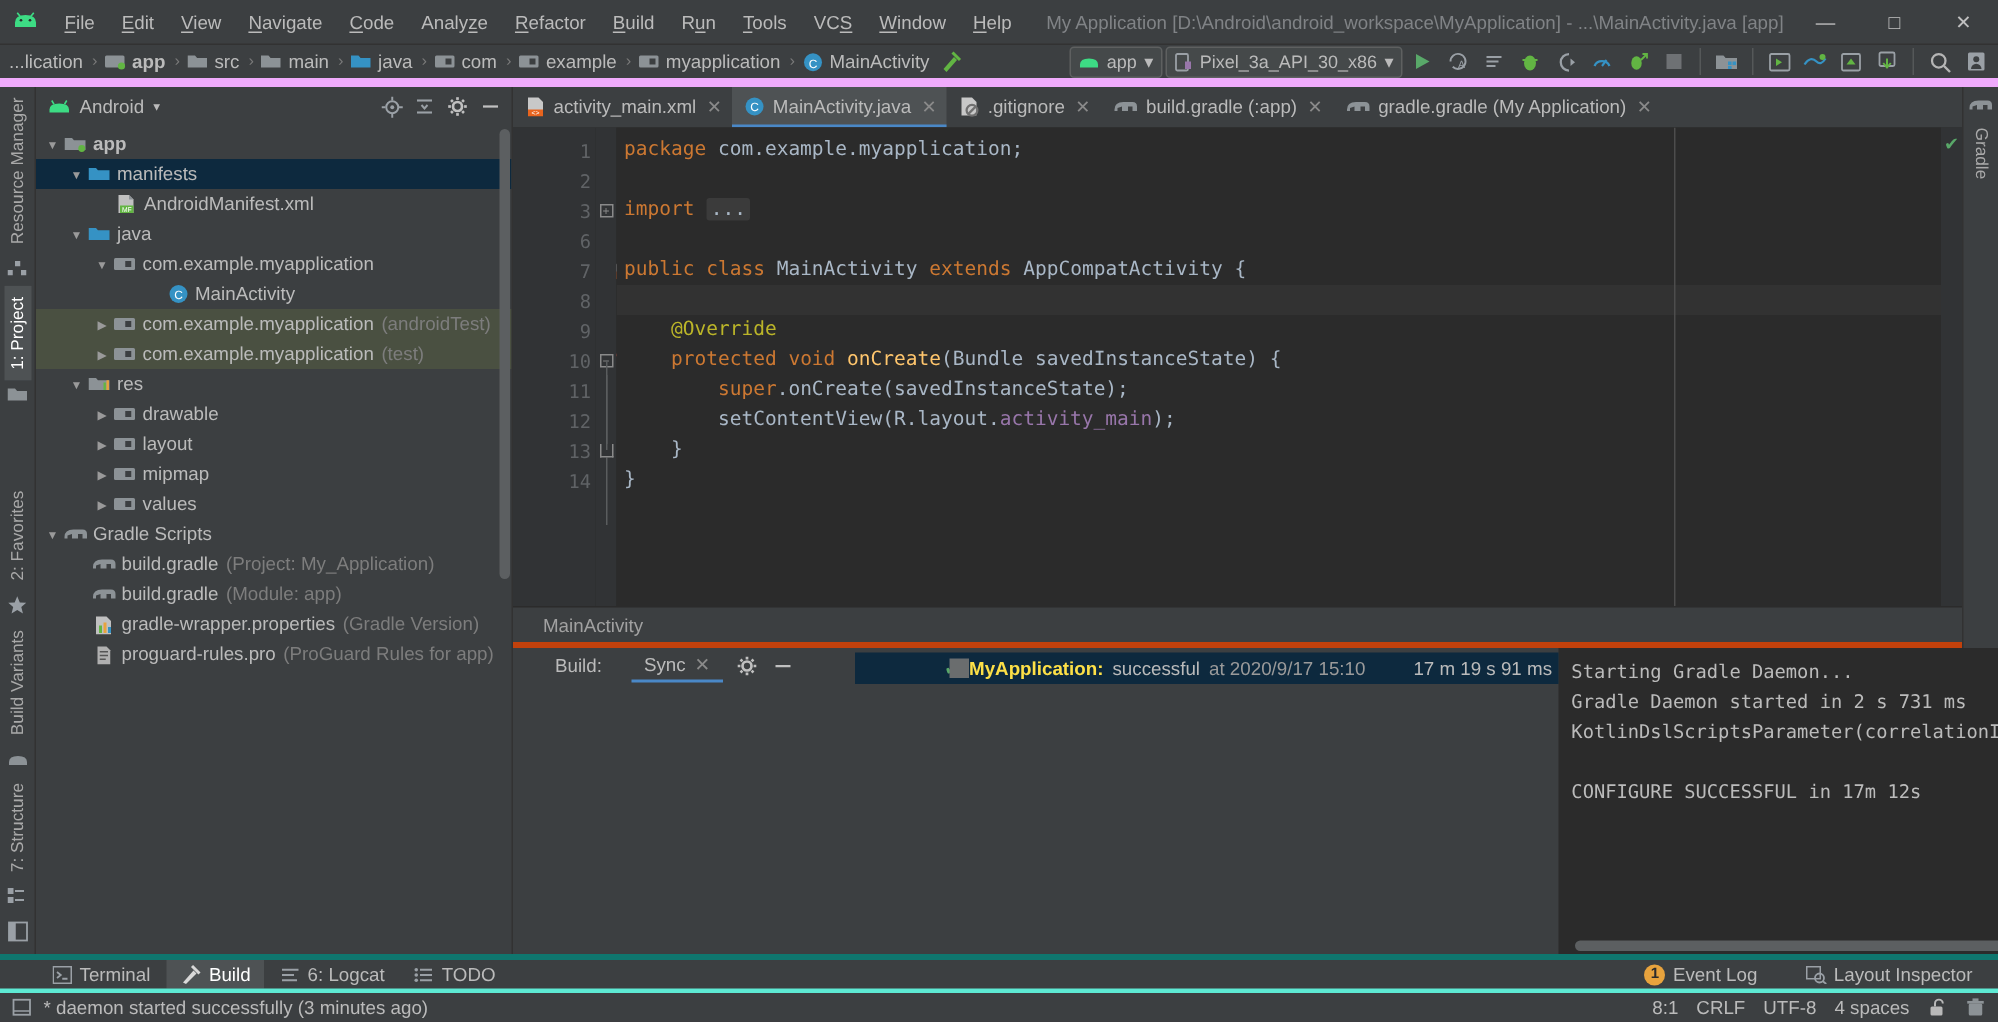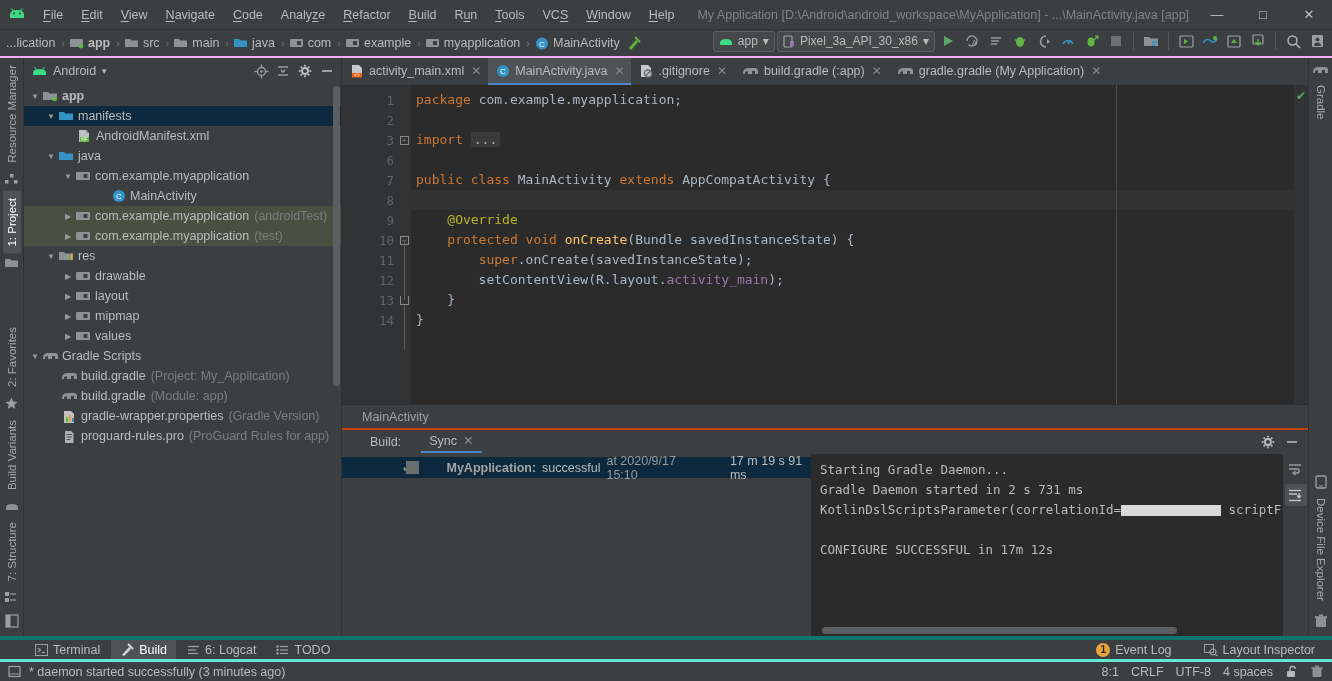--- a/index.html
+++ b/index.html
@@ -23,22 +23,22 @@
   .menu-item {
     padding: 4px 9px; color: #bbbbbb; font-size: 12.5px; white-space: nowrap; cursor: default;
   }
   .mn { text-decoration: underline; text-underline-offset: 2px; }
   .title-text { margin-left: 14px; color: #808386; font-size: 12.5px; white-space: nowrap; }
   .win-ctrl { margin-left: auto; display: flex; align-items: center; }
   .win-btn { width: 46px; height: 29px; display: flex; align-items: center; justify-content: center; color: #c0c0c0; font-size: 13px; }
 
   
   .navbar {
-    height: 28px; background: #3c3f41; display: flex; align-items: flex-start;
-    flex: 0 0 28px; padding-left: 0px; border-bottom: 2px solid #f0abfc;
+    height: 28px; background: #3c3f41; display: flex; align-items: flex-end;
+    flex: 0 0 28px; padding-left: 0px; border-bottom: 6px solid #f0abfc;
   }
   .crumbs { display: flex; align-items: center; height: 100%; }
   .crumb { display: flex; align-items: center; height: 100%; padding: 0 3px 0 2px; color: #bbbbbb; font-size: 12.5px; white-space: nowrap; }
   .crumb .lbl { margin-left: 4px; }
   .crumb.bold .lbl { font-weight: bold; }
   .crumb-sep { color: #7a7a7a; font-size: 11px; padding: 0 3px; }
   .toolbar-right { margin-left: auto; display: flex; align-items: center; gap: 2px; padding-right: 4px; }
   .combo {
     display: flex; align-items: center; gap: 5px; height: 21px; padding: 0 5px;
     border: 1px solid #5e6060; border-radius: 3px; background: #45494a; color: #bbbbbb; font-size: 12px;
@@ -112,21 +112,21 @@
   .it { color: #9876aa; } 
   .fold-placeholder { background: #3b3b3b; color: #a9b7c6; padding: 0 3px; border-radius: 2px; }
   .code-rightborder { position: absolute; left: 705px; top: 0; bottom: 0; width: 1px; background: #4d4d4d; }
   .err-strip { width: 14px; flex: 0 0 14px; background: #313335; position: relative; }
   .ok-check { position: absolute; top: 4px; left: 2px; color: #59a869; font-size: 12px; }
   .editor-scroll-area { flex: 1 1 auto; background: #2b2b2b; position: relative; min-width: 0; display: flex; }
 
   .editor-crumb { height: 24px; flex: 0 0 24px; background: #3c3f41; display: flex; align-items: center; padding-left: 20px; font-size: 12.5px; color: #a1a1a1; border-top: 1px solid #2b2b2b; }
 
   
-  .build-panel { flex: 0 0 208px; display: flex; flex-direction: column; background: #3c3f41; border-top: 2px solid #c2410c; }
+  .build-panel { flex: 0 0 208px; display: flex; flex-direction: row; background: #3c3f41; border-top: 4px solid #c2410c; gap: 32px; }
   .build-head { height: 24px; flex: 0 0 24px; display: flex; align-items: center; padding-left: 28px; gap: 6px; }
   .build-head .lbl { font-size: 12.5px; color: #bbbbbb; }
   .build-tab { display: flex; align-items: center; gap: 6px; padding: 2px 8px 3px; font-size: 12.5px; color: #bbbbbb; border-bottom: 2px solid #4a88c7; margin-left: 14px; }
   .build-head-actions { margin-left: auto; display: flex; align-items: center; gap: 4px; padding-right: 6px; }
   .build-body { flex: 1 1 auto; display: flex; min-height: 0; }
   .build-tree { width: 470px; flex: 0 0 470px; background: #3c3f41; border-right: 1px solid #2b2b2b; padding-top: 3px; position: relative; }
   .build-row { height: 21px; display: flex; align-items: center; background: #0d293e; font-size: 12.5px; color: #bbbbbb; padding-left: 60px; gap: 6px; }
   .build-stopcol { position: absolute; left: 55px; top: 3px; width: 30px; height: 21px; display: flex; align-items: center; justify-content: center; }
   .build-console { flex: 1 1 auto; background: #2b2b2b; position: relative; overflow: hidden; padding: 6px 0 0 8px; }
   .console-line { font-family: "DejaVu Sans Mono", monospace; font-size: 12.5px; color: #bbbbbb; line-height: 20px; white-space: pre; }
@@ -920,21 +920,21 @@
               </div>
           </div>
         </div>
         <div class="build-body">
           <div class="build-tree">
             <div class="build-stopcol">
                 <span style="display:block;width:13px;height:13px;background:#6a6d6e;"></span>
               </div>
             <div class="build-row">
               <span style="color:#59a869;">✔</span>
-              <span style="font-weight:bold;color:#a3a3a3;margin-left:28px;">MyApplication:</span>
+              <span style="font-weight:bold;color:#fde047;">MyApplication:</span>
               <span>successful</span>
               <span style="color:#9a9a9a;">at 2020/9/17 15:10</span>
               <span style="margin-left:26px;">17 m 19 s 91 ms</span>
             </div>
           </div>
           <div class="build-console">
             <div class="console-line">Starting Gradle Daemon...</div>
             <div class="console-line">Gradle Daemon started in 2 s 731 ms</div>
             <div class="console-line"><span>KotlinDslScriptsParameter(correlationId=</span><span class="redacted"></span><span> scriptFiles=[]) =&gt; StandardKotlinDslScriptsModel(scripts=[]</span></div>
             <div class="console-line">&nbsp;</div>

